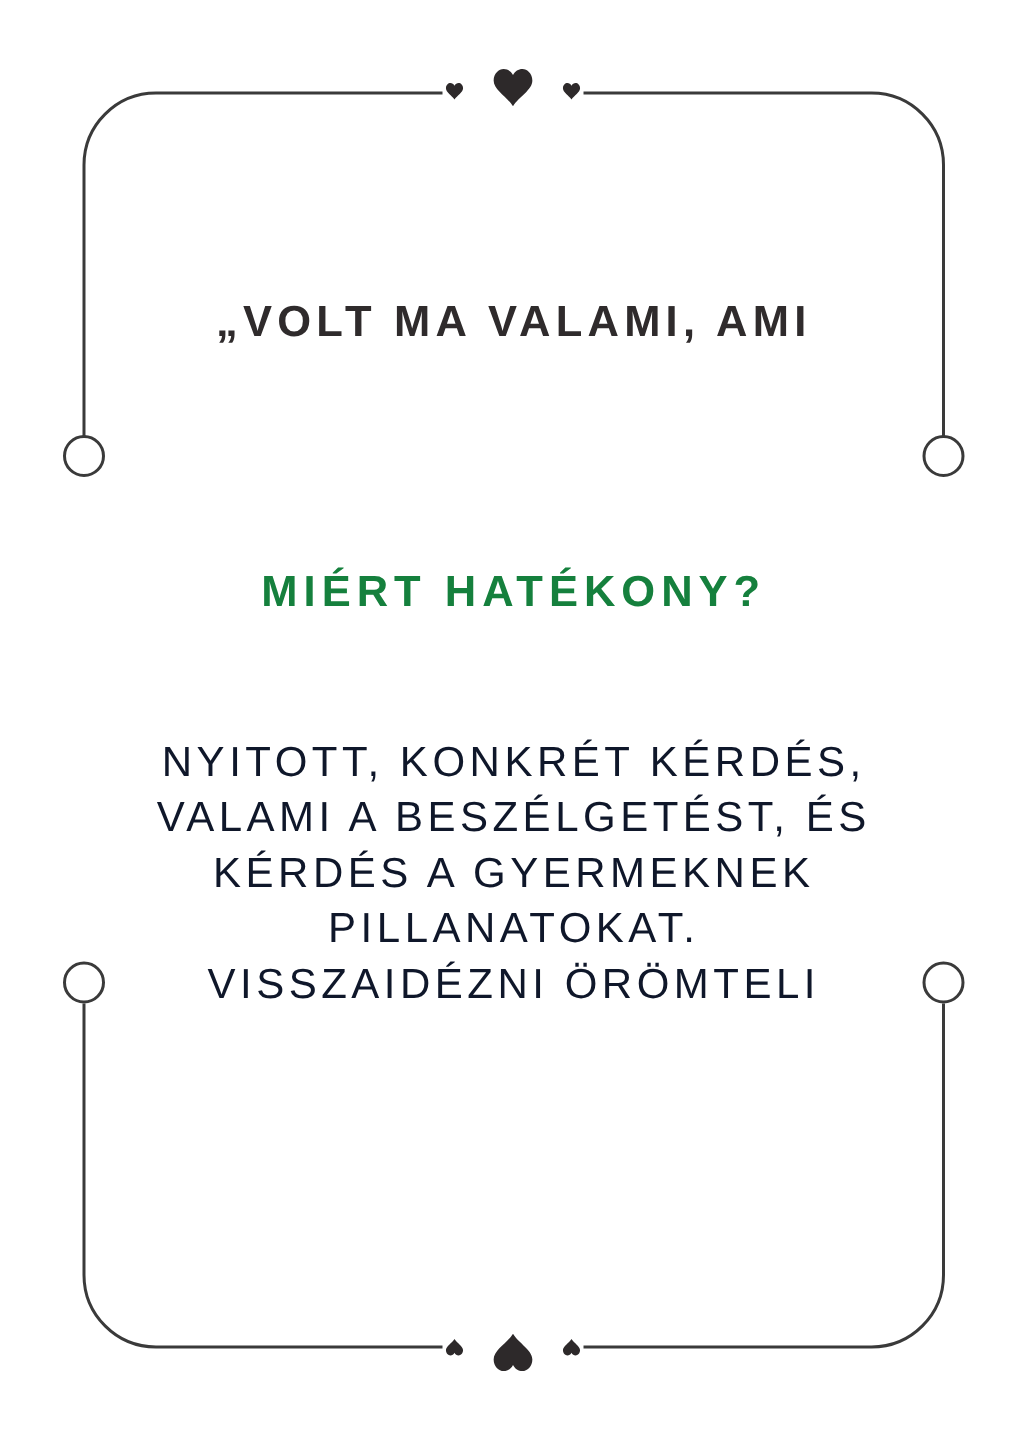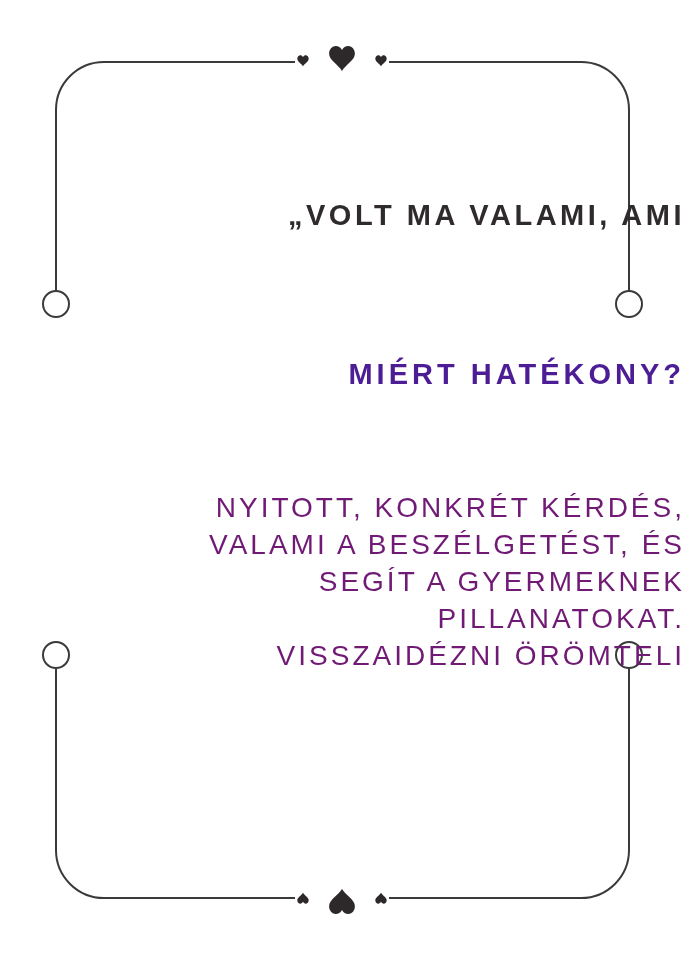--- a/index.html
+++ b/index.html
@@ -19,47 +19,47 @@
     position: absolute;
     left: 0;
     top: 0;
     width: 685px;
     height: 960px;
   }
   .textblock {
     position: absolute;
     left: 0;
     width: 685px;
-    text-align: right;
+    text-align: center;
     color: #2f2b2c;
     white-space: nowrap;
   }
   .quote {
     top: 198px;
     font-size: 29px;
     font-weight: 700;
     letter-spacing: 3.5px;
     line-height: 34px;
     color: #2f2b2c;
   }
   .heading {
-    top: 357px;
+    top: 378px;
     font-size: 29px;
     font-weight: 700;
     letter-spacing: 4px;
     line-height: 34px;
-    color: #4c1d95;
+    color: #15803d;
   }
   .body-text {
     top: 489px;
     font-size: 28px;
     font-weight: 400;
     letter-spacing: 3px;
     line-height: 37px;
-    color: #701a75;
+    color: #0f172a;
   }
 </style>
 </head>
 <body>
 
 <div class="canvas">
 
   <svg class="frame-svg" viewBox="0 0 685 960">
 
     <rect x="56" y="62" width="573" height="836" rx="48" fill="none" stroke-width="2" stroke="#3a3a3a"></rect>
@@ -89,18 +89,18 @@
 
   <div class="textblock quote">
     <div>„VOLT MA VALAMI, AMI</div>
   </div>
 
   <div class="textblock heading">MIÉRT HATÉKONY?</div>
 
   <div class="textblock body-text">
     <div>NYITOTT, KONKRÉT KÉRDÉS,</div>
     <div>VALAMI A BESZÉLGETÉST, ÉS</div>
-    <div>SEGÍT A GYERMEKNEK</div>
+    <div>KÉRDÉS A GYERMEKNEK</div>
     <div>PILLANATOKAT.</div>
     <div>VISSZAIDÉZNI ÖRÖMTELI</div>
   </div>
 
 </div>
 
 </body></html>

